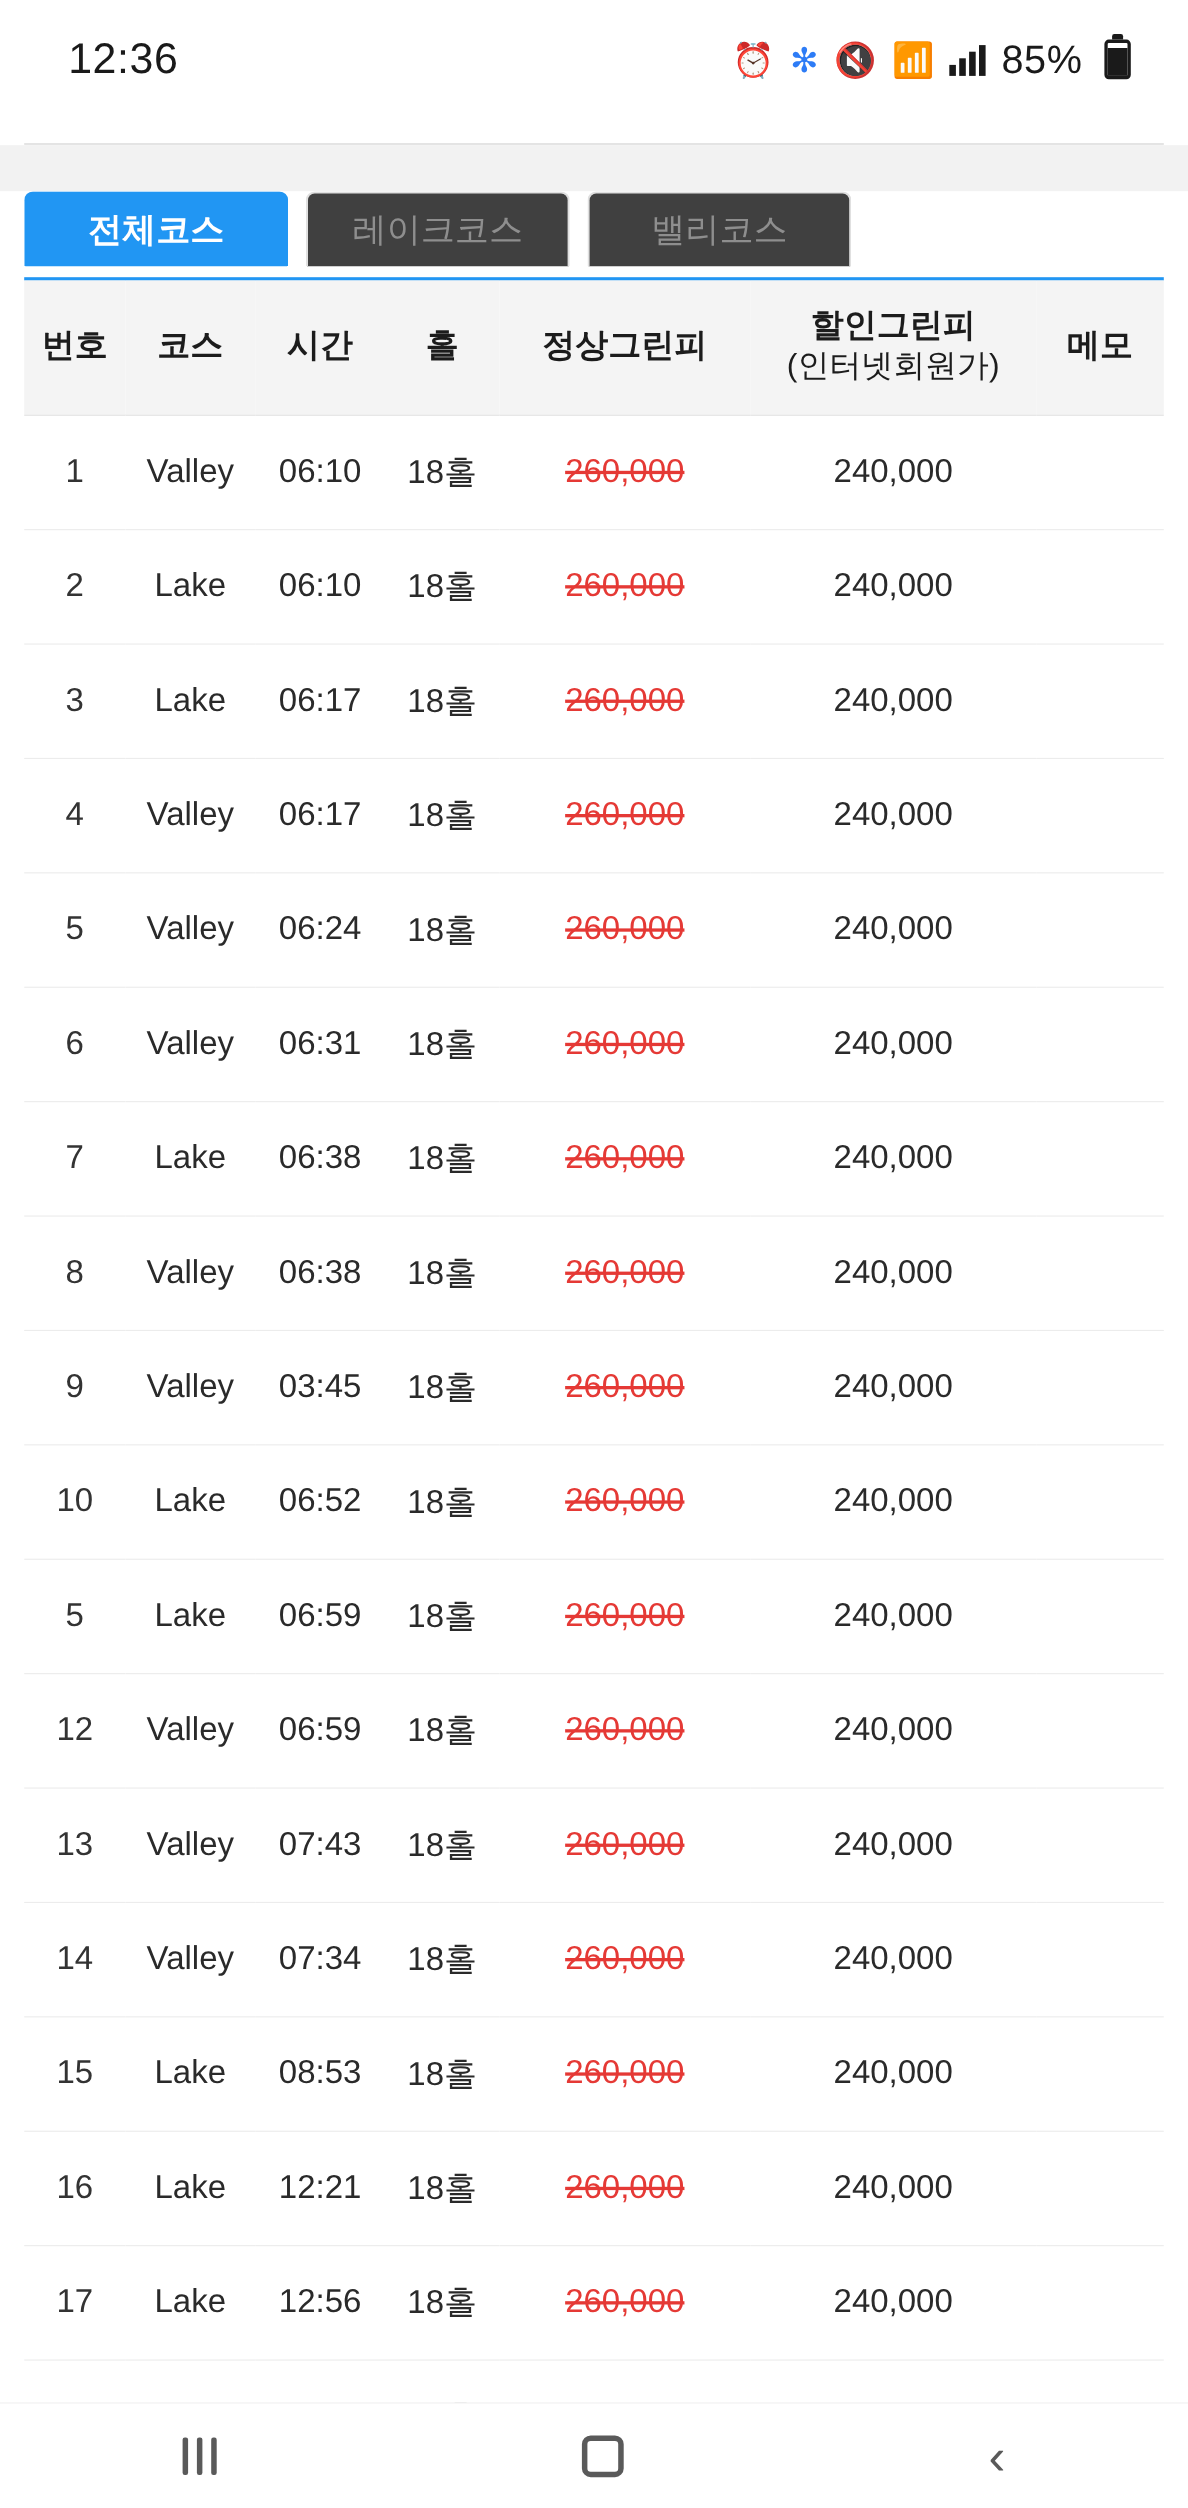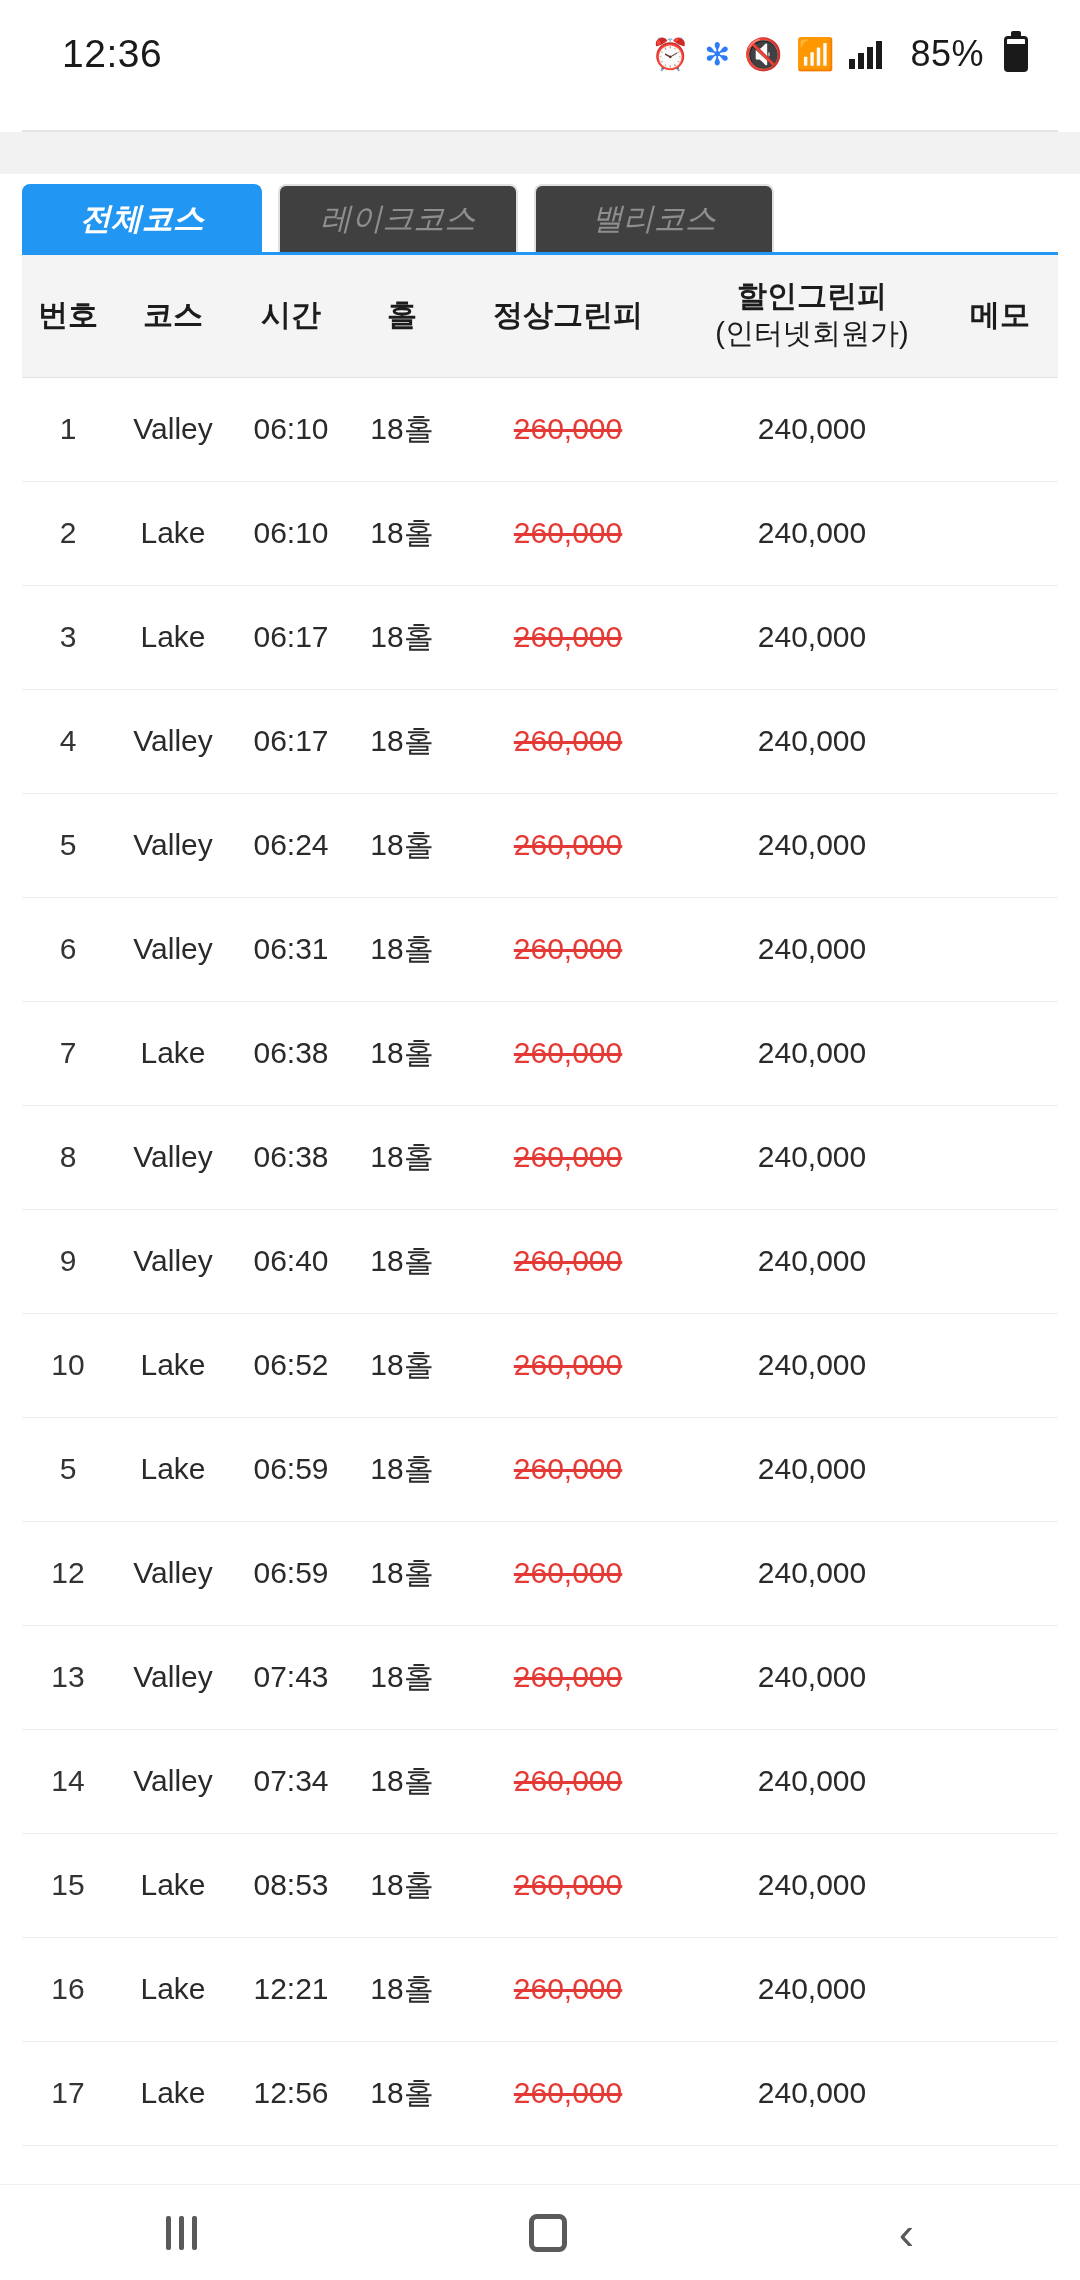--- a/index.html
+++ b/index.html
@@ -34,21 +34,21 @@
   .status-icons .ico {
     font-size: 31px;
     color: #1d1d1d;
     line-height: 1;
     display: inline-block;
   }
   .status-icons .ico.blue { color: #2d7cf6; }
   .status-icons .battery-pct {
     font-size: 36px;
     color: #1a1a1a;
-    margin-left: 14px;
+    margin-left: 0;
     letter-spacing: 0.5px;
   }
   .batt {
     width: 24px; height: 36px;
     border: 3px solid #1a1a1a;
     border-radius: 4px;
     position: relative;
     margin-left: 6px;
     background: linear-gradient(to top, #1a1a1a 85%, #ffffff 85%);
   }
@@ -81,25 +81,23 @@
     margin: 0 22px;
   }
   .gap-strip {
     height: 42px;
     background: #f2f2f2;
   }
 
   
   .tabs {
     display: flex;
-    align-items: flex-end;
     padding-left: 22px;
     background: #ffffff;
     height: 78px;
-    font-style: italic;
   }
   .tab {
     height: 68px;
     min-width: 240px;
     display: flex;
     align-items: center;
     justify-content: center;
     font-size: 31px;
     border-radius: 8px 8px 0 0;
     margin-right: 16px;
@@ -309,21 +307,21 @@
           <td>Valley</td>
           <td>06:38</td>
           <td>18홀</td>
           <td class="strike">260,000</td>
           <td>240,000</td>
           <td></td>
         </tr>
         <tr>
           <td>9</td>
           <td>Valley</td>
-          <td>06:40</td>
+          <td>03:45</td>
           <td>18홀</td>
           <td class="strike">260,000</td>
           <td>240,000</td>
           <td></td>
         </tr>
         <tr>
           <td>10</td>
           <td>Lake</td>
           <td>06:52</td>
           <td>18홀</td>

